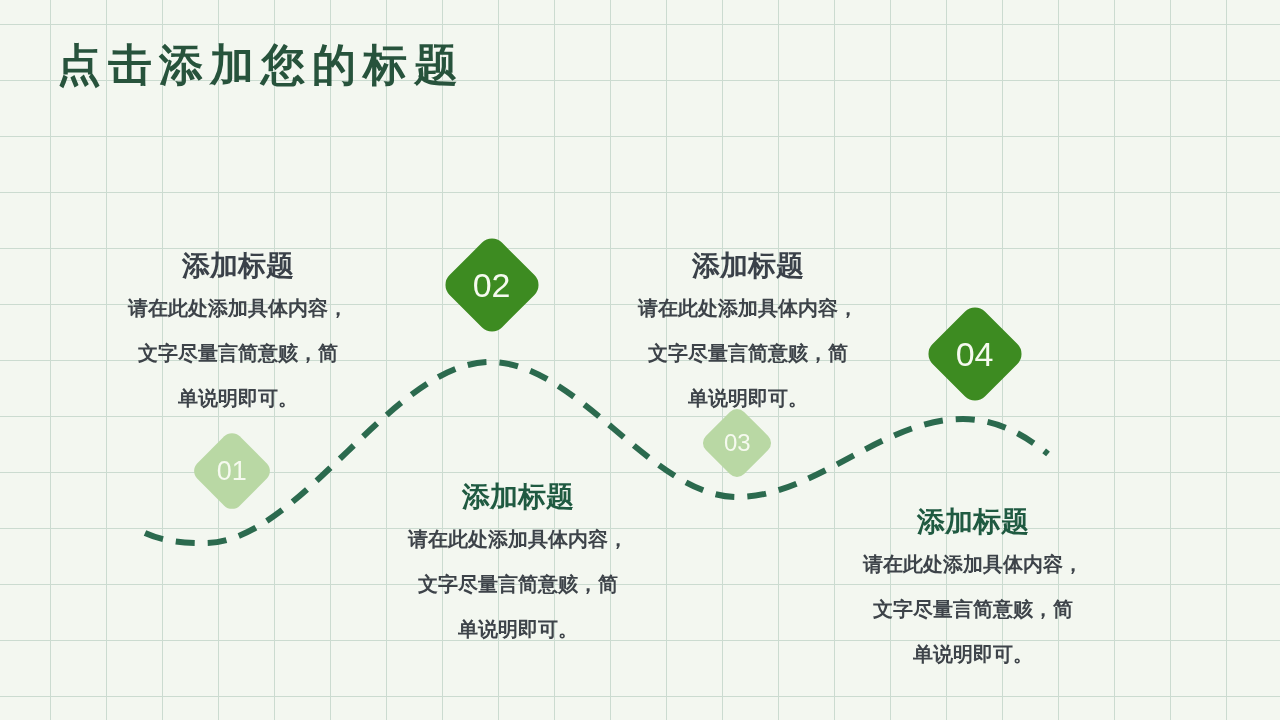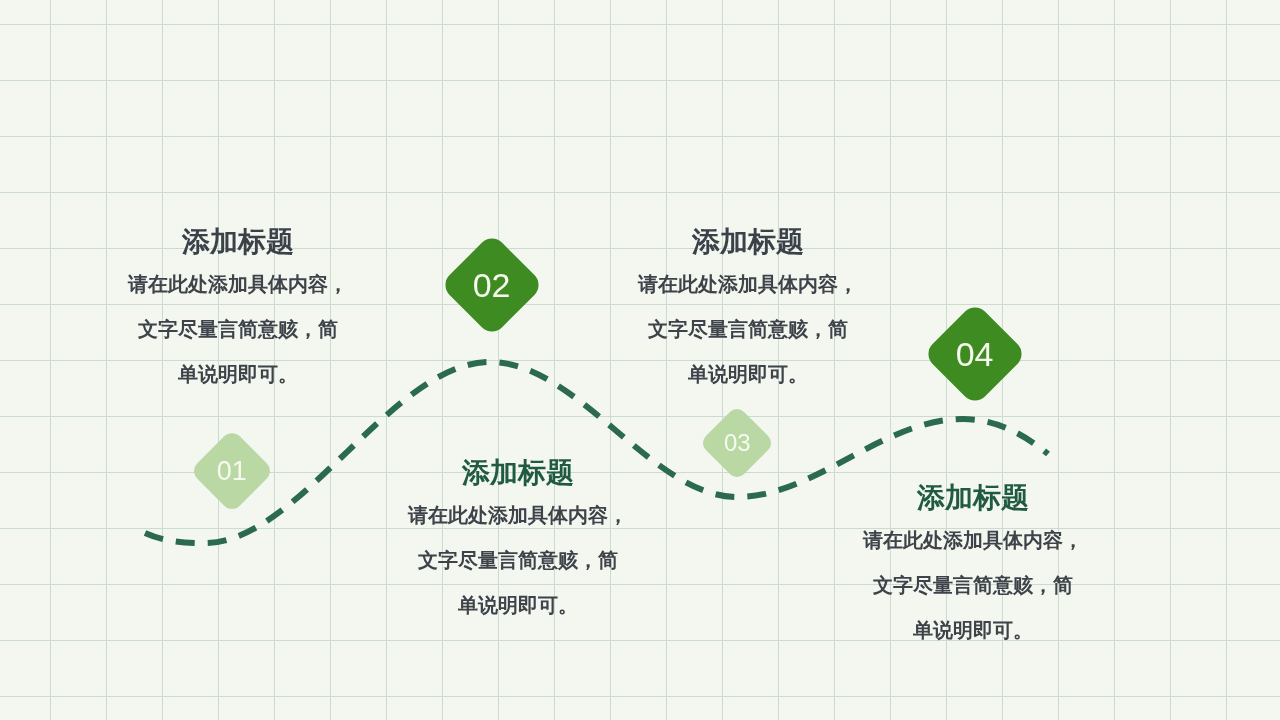--- a/index.html
+++ b/index.html
@@ -22,20 +22,21 @@
     color:var(--title-text,#27533c);
     white-space:nowrap;
   }
   .curve-svg{position:absolute;left:0;top:0;pointer-events:none;}
   .step-text{
     position:absolute;width:280px;text-align:center;
   }
   .step-heading{
     font-size:28px;font-weight:bold;line-height:40px;
     color:var(--heading-gray,#3a4149);
+    margin-top:24px;
   }
   .step-text.heading-green .step-heading{color:var(--heading-green,#1f5a41);}
   .step-body{
     font-size:20px;line-height:45px;color:var(--body-text,#3d4349);font-weight:bold;
   }
   .diamond{
     position:absolute;transform:rotate(45deg);
     display:flex;align-items:center;justify-content:center;
   }
   .diamond .num{
@@ -55,20 +56,21 @@
   #text-1{left:98px;top:222px;}
   #text-2{left:608px;top:222px;}
   #text-3{left:378px;top:453px;}
   #text-4{left:833px;top:478px;}
 </style>
 </head>
 <body>
 
 <div class="slide">
 
+  <div class="slide-title">点击添加您的标题</div>
 
   <svg class="curve-svg" width="1280" height="720" viewBox="0 0 1280 720">
     <path d="M145,533 C165,542 185,543 205,543
              C300,543 392,362 490,362
              C578,362 652,497 737,497
              C815,497 882,419 963,419
              C998,419 1026,436 1048,454" fill="none" stroke="#2b6a4e" stroke-width="6" stroke-dasharray="19 13" stroke-linecap="butt"></path>
   </svg>
 
   <div class="diamond light" id="diamond-1">

